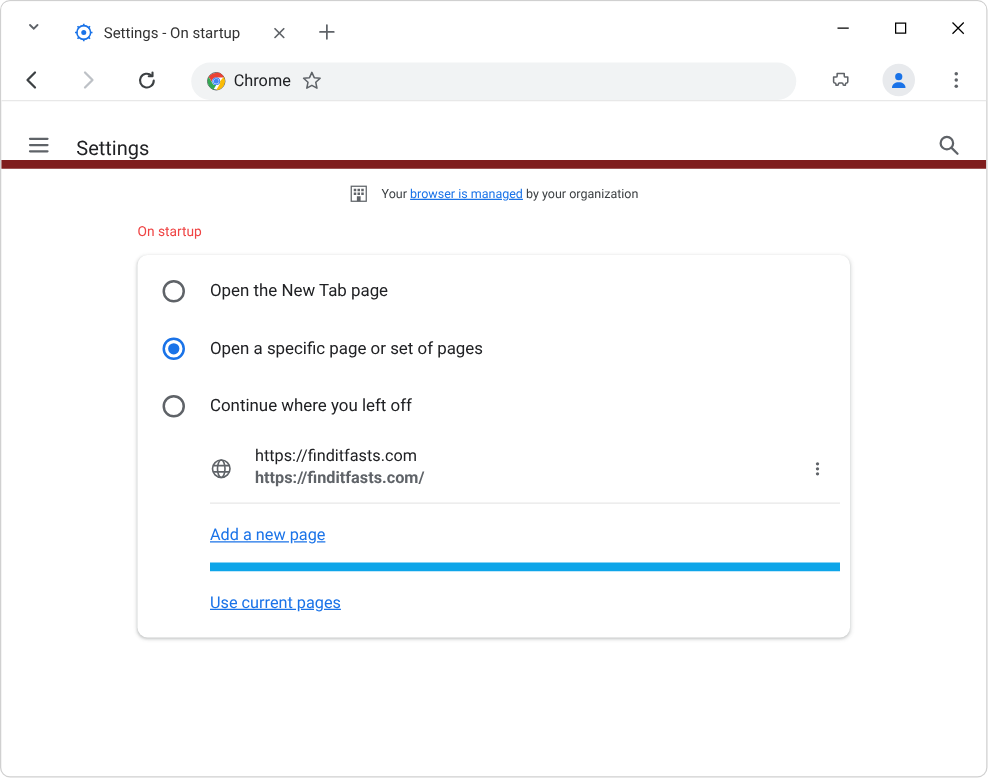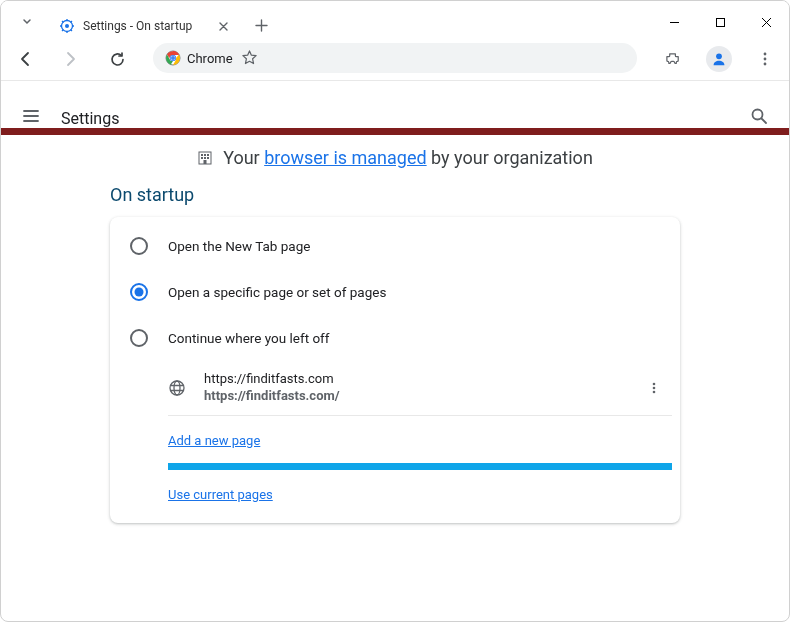--- a/index.html
+++ b/index.html
@@ -10,43 +10,43 @@
   .tab-list-btn { width: 36px; height: 36px; display: flex; align-items: center; justify-content: center; margin-left: 8px; }
   .tab { background: #fff; border-radius: 9px 9px 0 0; display: flex; align-items: center; height: 32px; margin-left: 4px; margin-top: 8px; padding: 0 8px 0 10px; min-width: 190px; position: relative; }
   .tab-icon { width: 16px; height: 16px; margin-right: 8px; }
   .tab-title { font-size: 12px; color: #333; flex: 1; white-space: nowrap; overflow: hidden; }
   .tab-close { width: 16px; height: 16px; display: flex; align-items: center; justify-content: center; margin-left: 6px; }
   .new-tab { width: 28px; height: 28px; display: flex; align-items: center; justify-content: center; margin-left: 8px; margin-top: 6px; }
   .win-controls { margin-left: auto; display: flex; }
   .win-btn { width: 46px; height: 36px; display: flex; align-items: center; justify-content: center; }
   
   
-  .toolbar { height: 38px; background: #fff; display: flex; align-items: flex-start; padding: 0 8px; gap: 14px; border-bottom: 1px solid #e8e8e8; }
+  .toolbar { height: 38px; background: #fff; display: flex; align-items: flex-end; padding: 0 8px; gap: 14px; border-bottom: 1px solid #e8e8e8; }
   .nav-btn { width: 32px; height: 32px; display: flex; align-items: center; justify-content: center; border-radius: 50%; }
   .omnibox { flex: 1; height: 30px; background: #f1f3f4; border-radius: 15px; display: flex; align-items: center; padding: 0 12px; margin: 0 6px; }
   .omnibox-icon { width: 16px; height: 16px; margin-right: 6px; }
   .omnibox-label { font-size: 13px; color: #202124; margin-right: 8px; }
   .omnibox-url { font-size: 14px; color: #5f6368; flex: 1; }
   .omnibox-star { width: 18px; height: 18px; }
   .toolbar-icon { width: 32px; height: 32px; display: flex; align-items: center; justify-content: center; }
   .avatar { width: 26px; height: 26px; border-radius: 50%; background: #e8eaed; display: flex; align-items: center; justify-content: center; }
   
   
   .content-header { height: 54px; display: flex; align-items: flex-end; padding: 0 18px; border-bottom: 7px solid #7f1d1d; }
   .menu-btn { width: 24px; height: 24px; display: flex; align-items: center; justify-content: center; margin-right: 18px; }
   .settings-title { font-size: 16px; color: #202124; }
   .search-btn { margin-left: auto; width: 24px; height: 24px; display: flex; align-items: center; justify-content: center; }
   
   
-  .managed-banner { text-align: right; padding: 12px 0 16px; font-size: 18px; color: #3c4043; display: flex; align-items: center; justify-content: center; gap: 10px; }
+  .managed-banner { text-align: right; padding: 12px 0 16px; font-size: 10px; color: #3c4043; display: flex; align-items: center; justify-content: center; gap: 10px; }
   .managed-banner a { color: #1a73e8; text-decoration: underline; }
   
   
   .content-wrap { display: flex; flex-direction: column; align-items: center; }
-  .section-label { width: 570px; font-size: 18px; color: #0c4a6e; margin-bottom: 12px; }
+  .section-label { width: 570px; font-size: 11px; color: #ef4444; margin-bottom: 12px; }
   .card { width: 570px; background: #fff; border-radius: 8px; box-shadow: 0 1px 2px rgba(60,64,67,.2), 0 1px 3px 1px rgba(60,64,67,.1); padding: 6px 0; }
   .radio-row { display: flex; align-items: center; padding: 14px 20px; cursor: pointer; }
   .radio { width: 18px; height: 18px; border-radius: 50%; border: 2px solid #5f6368; margin-right: 20px; position: relative; flex-shrink: 0; }
   .radio.selected { border-color: #1a73e8; }
   .radio.selected::after { content: ""; position: absolute; width: 9px; height: 9px; background: #1a73e8; border-radius: 50%; top: 50%; left: 50%; transform: translate(-50%, -50%); }
   .radio-label { font-size: 13.5px; color: #202124; }
   
   .subsection { margin-left: 58px; margin-right: 8px; }
   .page-entry { display: flex; align-items: center; padding: 10px 8px 10px 0; border-bottom: 1px solid #e8e8e8; }
   .globe { width: 18px; height: 18px; margin-right: 18px; flex-shrink: 0; }

